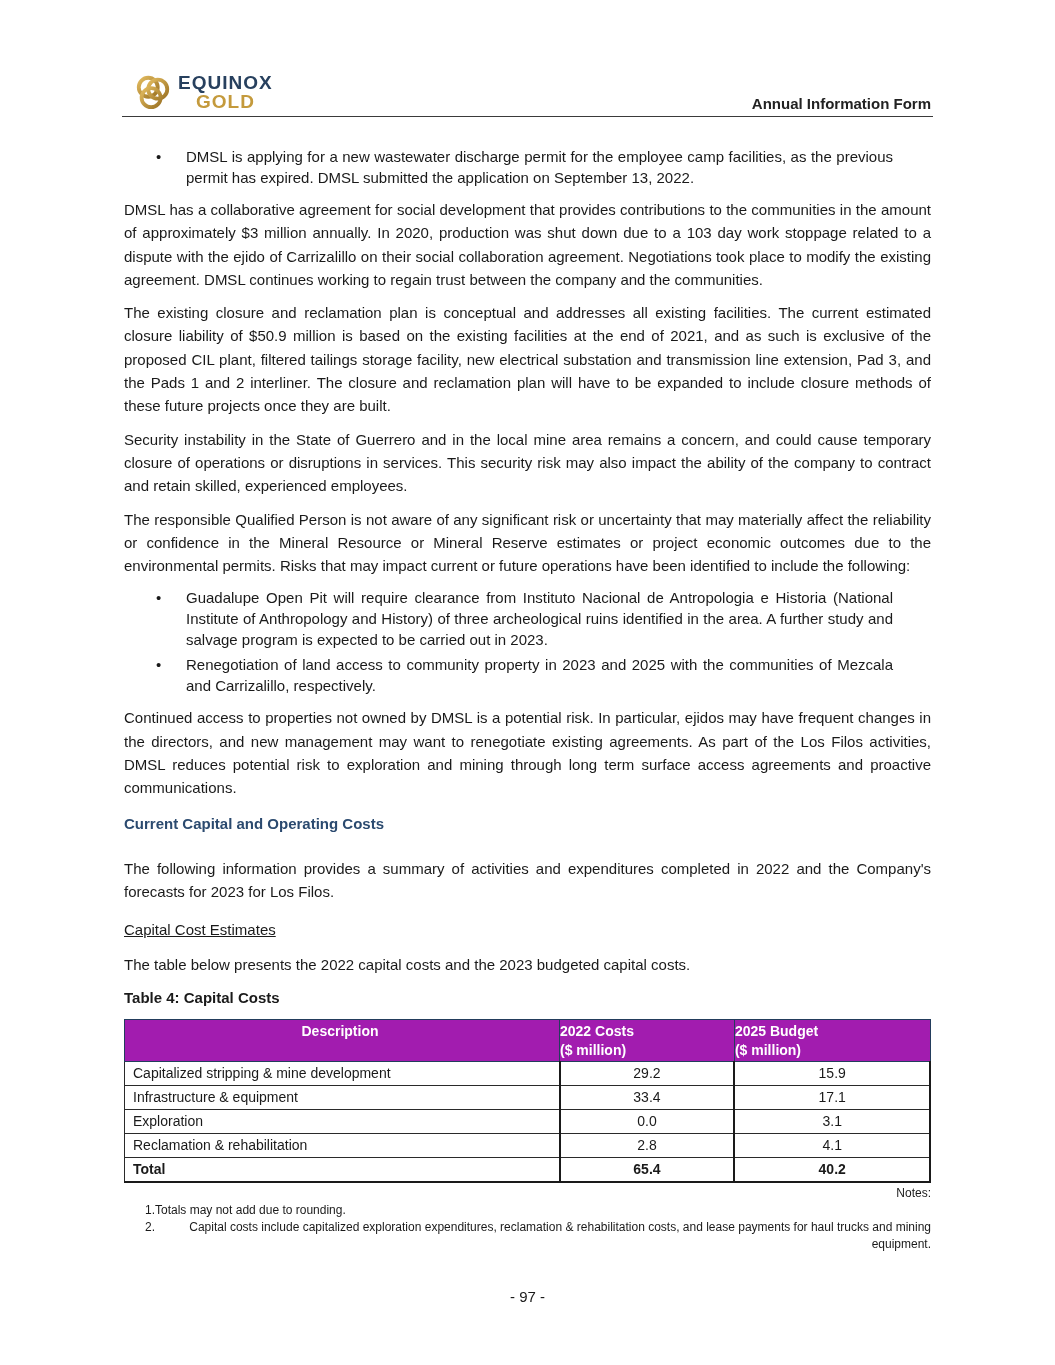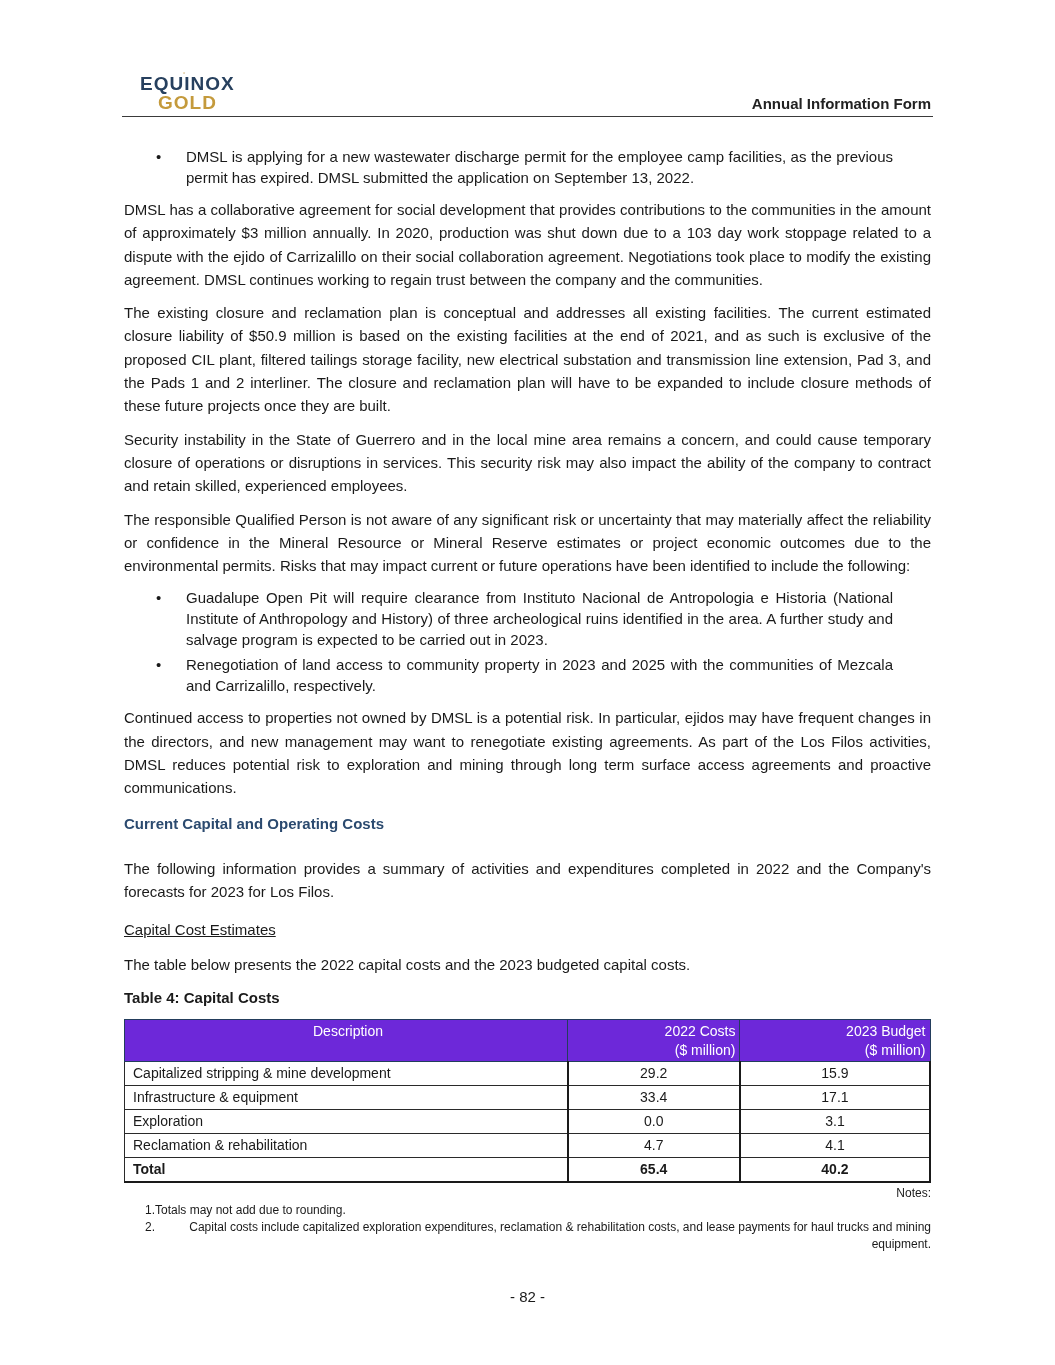--- a/index.html
+++ b/index.html
@@ -1,40 +1,40 @@
 <!DOCTYPE html>
 <html><head>
 <meta charset="utf-8">
 <style>
   html, body { margin: 0; padding: 0; background: #ffffff; }
   body { width: 1055px; height: 1365px; position: relative; font-family: "Liberation Sans", "DejaVu Sans", sans-serif; color: #1a1a1a; overflow: hidden; }
   .page { position: absolute; left: 0; top: 0; width: 1055px; height: 1365px; }
 
   
   .header { position: absolute; left: 122px; top: 70px; width: 811px; height: 46px; border-bottom: 1px solid #3a3a3a; }
-  .logo { position: absolute; left: 12px; top: 2px; height: 40px; display: flex; align-items: center; flex-direction: column; }
+  .logo { position: absolute; left: 12px; top: 2px; height: 40px; display: flex; align-items: center; }
   .logo-mark { width: 38px; height: 38px; }
   .logo-text { margin-left: 6px; line-height: 1; }
   .logo-text .l1 { font-size: 19px; font-weight: bold; color: #27405e; letter-spacing: 1px; }
   .logo-text .l2 { font-size: 19px; font-weight: bold; color: #c49a3c; letter-spacing: 1px; margin-left: 18px; margin-top: 0px; }
   .doc-title { position: absolute; right: 2px; bottom: 4px; font-size: 15px; color: #222; font-weight: bold; }
 
   .content { position: absolute; left: 124px; top: 146px; width: 807px; font-size: 15px; line-height: 23.3px; text-align: justify; }
   .content p { margin: 0 0 10px 0; }
   ul.bullets { list-style: none; margin: 0 0 10px 0; padding: 0; }
   ul.bullets li { position: relative; padding-left: 62px; padding-right: 38px; margin-bottom: 4px; line-height: 21px; }
   ul.bullets li .dot { position: absolute; left: 32px; top: 0; }
   .section-heading { color: #2b4a6f; font-weight: bold; margin: 12px 0 22px 0; }
   .subheading { text-decoration: underline; margin: 14px 0 12px 0; }
   .table-caption { font-weight: bold; margin: 8px 0 10px 0; }
 
   table.capital { width: 807px; border-collapse: collapse; font-size: 14px; line-height: 19px; }
-  table.capital th { background: #6d28d9; color: #ffffff; font-weight: normal; vertical-align: top; padding: 2px 4px 1px 8px; border: 1px solid #233d5c; }
+  table.capital th { background: #a21caf; color: #ffffff; font-weight: bold; vertical-align: top; padding: 2px 4px 1px 0; border: 1px solid #233d5c; }
   table.capital th.desc { width: 430px; text-align: center; }
-  table.capital th.num { text-align: right; border-left: 1px solid #ffffff; }
+  table.capital th.num { text-align: left; border-left: 1px solid #ffffff; }
   table.capital td { border: 1px solid #2a2a2a; padding: 2px 8px; height: 19px; }
   table.capital td.num { text-align: center; }
   table.capital tr.total td { font-weight: bold; border-bottom: 2px solid #1a1a1a; }
   table.capital td.num { border-left: 2px solid #1a1a1a; border-right: 2px solid #1a1a1a; }
 
   .notes { font-size: 12px; line-height: 17px; margin-top: 2px; text-align: right; }
   .notes .row { display: flex; }
   .notes .num { width: 31px; flex: 0 0 31px; }
   .page-number { position: absolute; left: 0; width: 1055px; top: 1288px; text-align: center; font-size: 15px; }
 </style>
@@ -98,42 +98,42 @@
 
     <p>The table below presents the 2022 capital costs and the 2023 budgeted capital costs.</p>
 
     <div class="table-caption">Table 4: Capital Costs</div>
 
     <table class="capital">
       <thead>
         <tr>
           <th class="desc"><span>Description</span><br>&nbsp;</th>
           <th class="num"><span>2022 Costs</span><br><span>($ million)</span></th>
-          <th class="num"><span>2023 Budget</span><br><span>($ million)</span></th>
+          <th class="num"><span>2025 Budget</span><br><span>($ million)</span></th>
         </tr>
       </thead>
       <tbody>
         <tr>
           <td>Capitalized stripping &amp; mine development</td>
           <td class="num">29.2</td>
           <td class="num">15.9</td>
         </tr>
         <tr>
           <td>Infrastructure &amp; equipment</td>
           <td class="num">33.4</td>
           <td class="num">17.1</td>
         </tr>
         <tr>
           <td>Exploration</td>
           <td class="num">0.0</td>
           <td class="num">3.1</td>
         </tr>
         <tr>
           <td>Reclamation &amp; rehabilitation</td>
-          <td class="num">4.7</td>
+          <td class="num">2.8</td>
           <td class="num">4.1</td>
         </tr>
         <tr class="total">
           <td>Total</td>
           <td class="num">65.4</td>
           <td class="num">40.2</td>
         </tr>
       </tbody>
     </table>
 
@@ -143,14 +143,14 @@
         <span class="num">1.</span>
         <span>Totals may not add due to rounding.</span>
       </div>
       <div class="row">
         <span class="num">2.</span>
         <span>Capital costs include capitalized exploration expenditures, reclamation &amp; rehabilitation costs, and lease payments for haul trucks and mining equipment.</span>
       </div>
     </div>
   </div>
 
-  <div class="page-number">- 82 -</div>
+  <div class="page-number">- 97 -</div>
 </div>
 
 </body></html>

